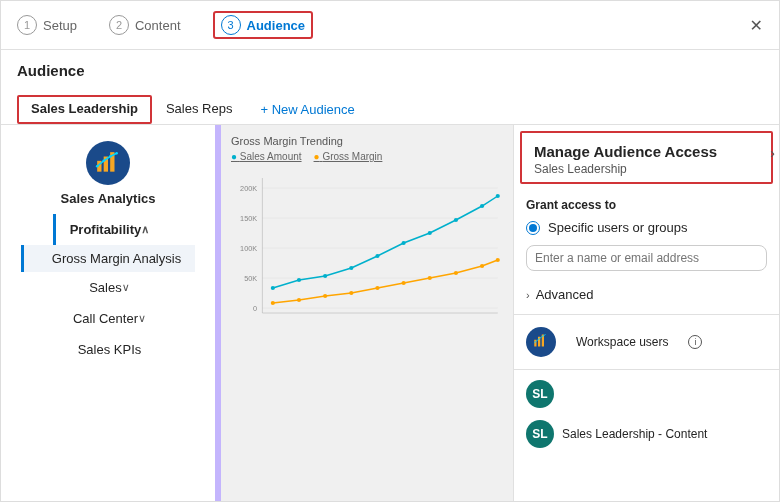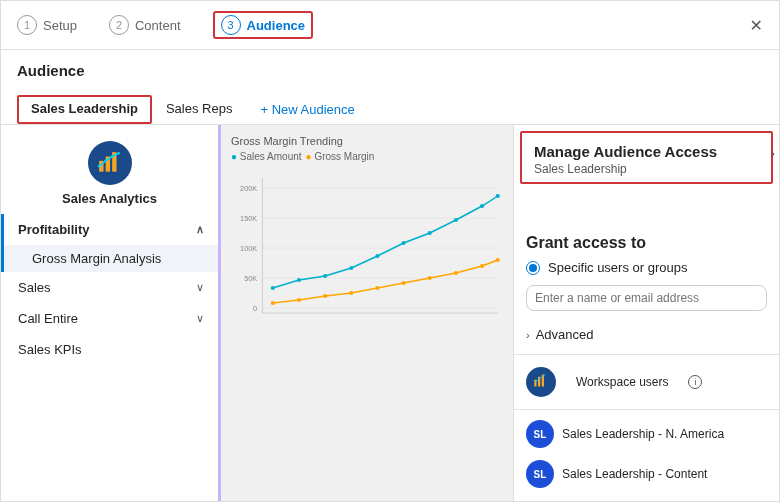--- a/index.html
+++ b/index.html
@@ -102,24 +102,25 @@
     
     .main-content {
       display: flex;
       flex: 1;
       overflow: hidden;
     }
 
     
     .app-nav {
       width: 220px;
-      border-right: 3px solid #c4b5fd;
+      border-right: 6px solid #c4b5fd;
       display: flex;
       flex-direction: column;
       overflow-y: auto;
+      align-items: center;
     }
     .app-icon-area {
       display: flex;
       flex-direction: column;
       align-items: center;
       padding: 16px 8px 8px 8px;
     }
     .app-icon {
       width: 44px; height: 44px;
       background: #1a4a8a;
@@ -195,21 +196,21 @@
       top: 20px;
       font-size: 14px;
       color: #555;
       cursor: pointer;
     }
 
     .grant-section {
       padding: 8px 12px;
     }
     .grant-label {
-      font-size: 16px; font-weight: 600; margin-bottom: 8px; margin-top: 36px;
+      font-size: 12px; font-weight: 600; margin-bottom: 8px;
     }
     .radio-option {
       display: flex; align-items: center; gap: 8px;
       font-size: 13px; margin-bottom: 6px; cursor: pointer;
     }
     .radio-circle {
       width: 14px; height: 14px;
       border-radius: 50%;
       border: 1.5px solid #999;
       display: flex; align-items: center; justify-content: center;
@@ -267,23 +268,23 @@
     }
 
     .audience-row {
       display: flex; align-items: center; gap: 8px;
       padding: 6px 12px;
       font-size: 12px;
     }
     .audience-avatar {
       width: 28px; height: 28px;
       border-radius: 50%;
-      background: #1d4ed8;
-      display: flex; align-items: center; justify-content: center;
-      font-size: 10px; font-weight: 600; color: #fff;
+      background: #0f766e;
+      display: flex; align-items: center; justify-content: center;
+      font-size: 12px; font-weight: 600; color: #fff;
       flex-shrink: 0;
     }
 
     
     .chart-svg { width: 100%; height: 160px; }
   </style>
 </head>
 <body>
 
 <div class="modal-container">
@@ -340,32 +341,32 @@
         <span class="chevron">∧</span>
       </div>
       <div class="nav-sub-item">
         <span>Gross Margin Analysis</span>
       </div>
       <div class="nav-item">
         <span>Sales</span>
         <span class="chevron">∨</span>
       </div>
       <div class="nav-item">
-        <span>Call Entire</span>
+        <span>Call Center</span>
         <span class="chevron">∨</span>
       </div>
       <div class="nav-item">
         <span>Sales KPIs</span>
       </div>
     </div>
 
     <div class="preview-panel">
       <div class="preview-inner">
         <div style="font-size:11px; color:#555; margin-bottom:4px;">Gross Margin Trending</div>
-        <div style="display:flex; gap:4px; margin-bottom:6px; font-size:10px; color:#666;">
+        <div style="display:flex; gap:12px; margin-bottom:6px; font-size:10px; color:#666;text-decoration:underline;">
           <span>
             <span style="color:#00b0cc;">●</span> <span>Sales Amount</span>
           </span>
           <span>
             <span style="color:#ffa500;">●</span> <span>Gross Margin</span>
           </span>
         </div>
         
         <svg class="chart-svg" viewBox="0 0 260 160" preserveAspectRatio="none">
 
@@ -455,21 +456,20 @@
           </svg>
         </div>
         <span>Workspace users</span>
         <div class="info-icon">i</div>
       </div>
 
       <div class="divider"></div>
 
       <div class="audience-row">
         <div class="audience-avatar">SL</div>
-        <span>Sales Leadership - N. America</span>
       </div>
 
       <div class="audience-row">
         <div class="audience-avatar">SL</div>
         <span>Sales Leadership - Content</span>
       </div>
 
     </div>
 
   </div>

